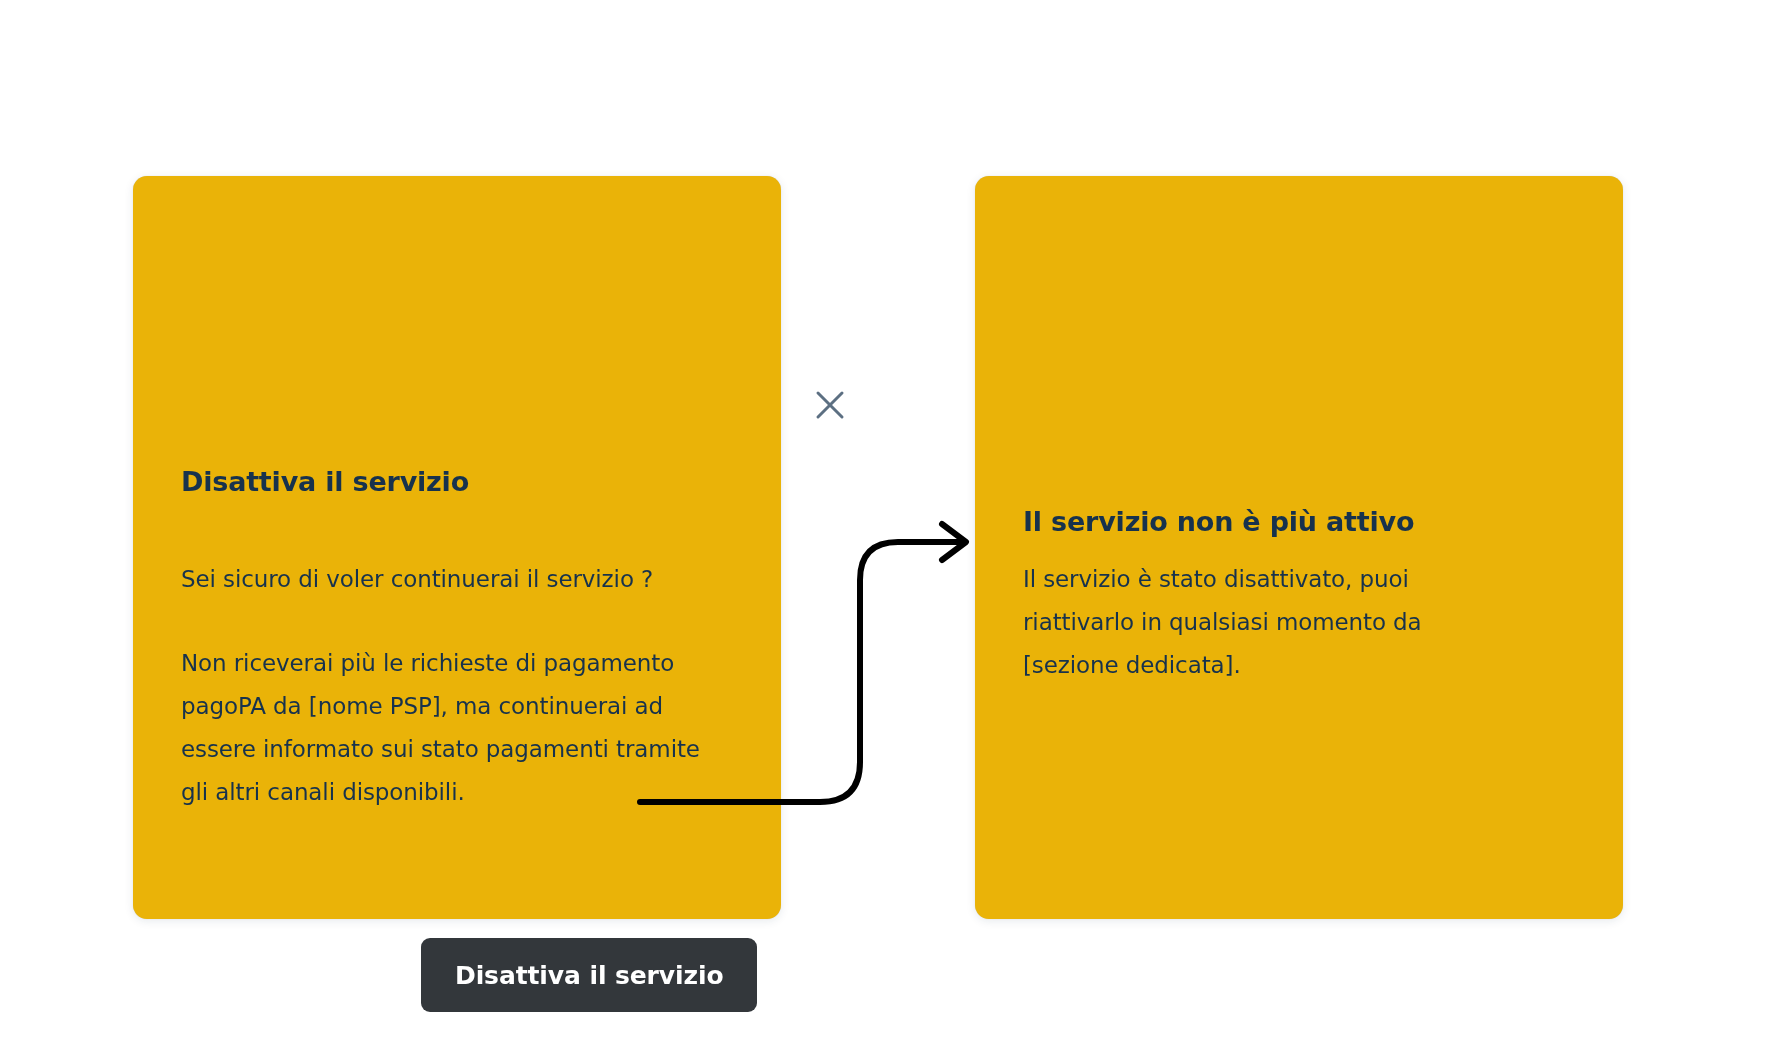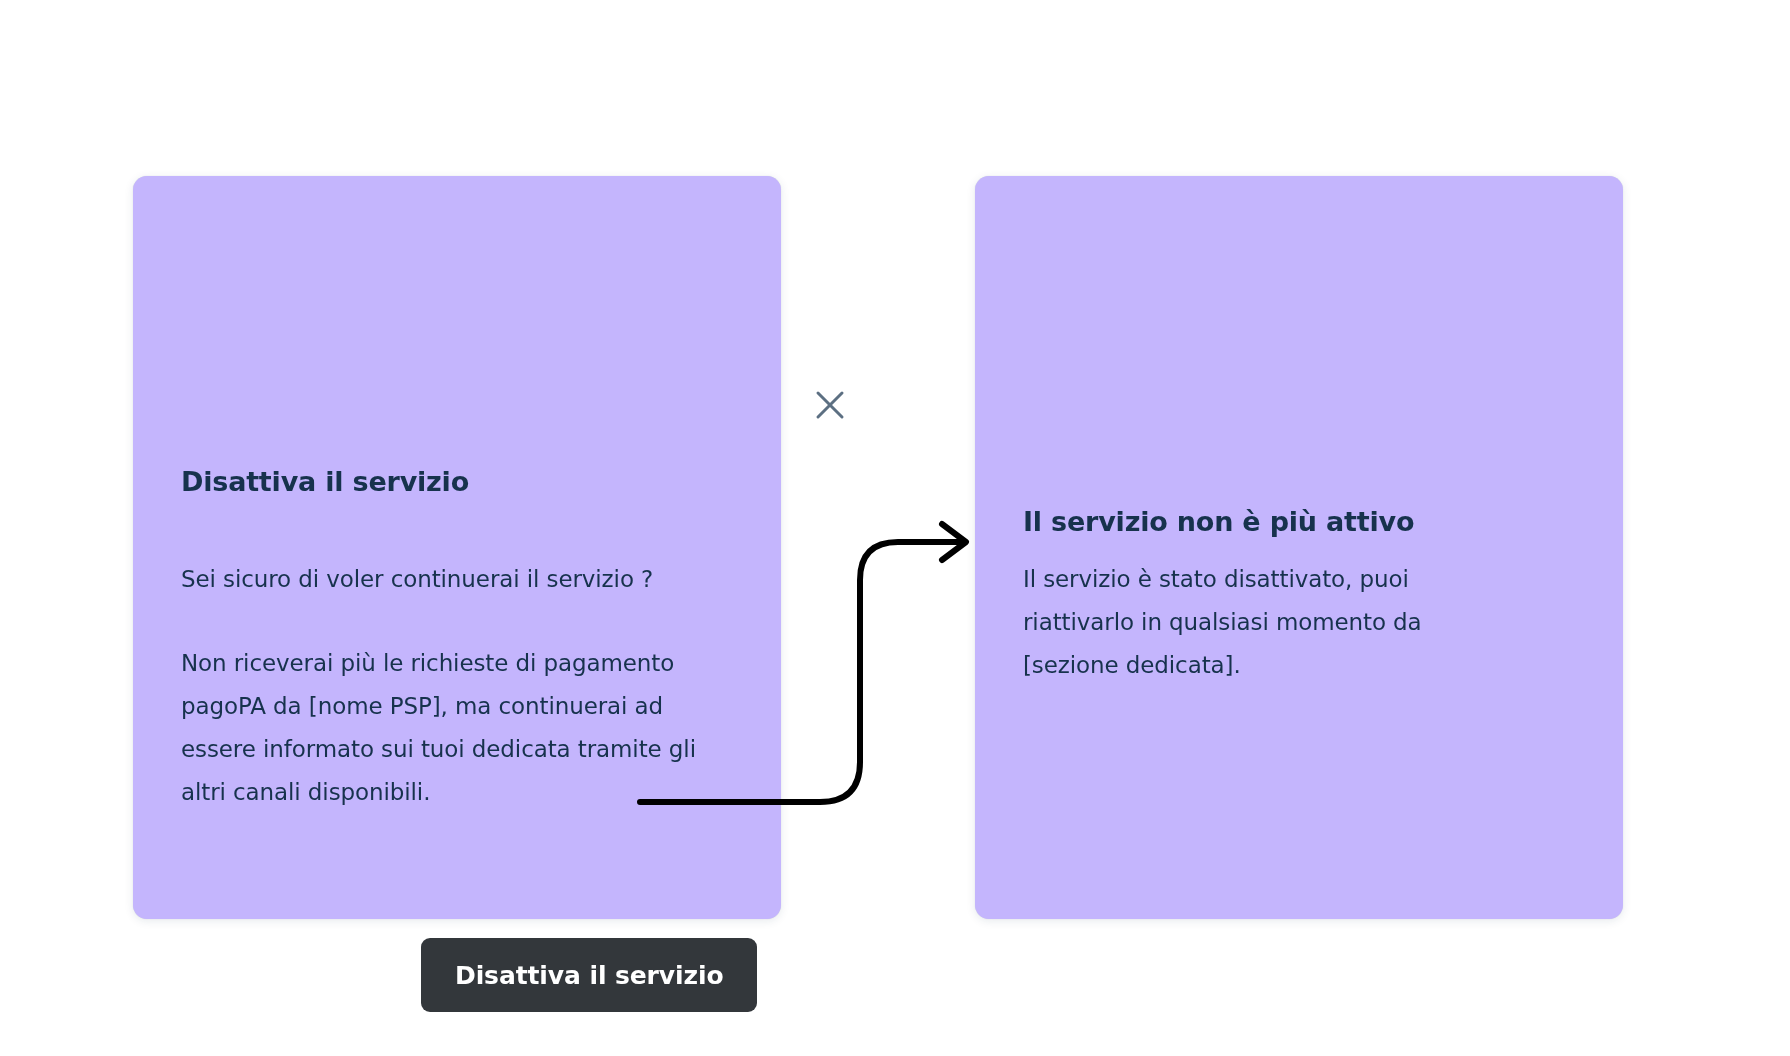--- a/index.html
+++ b/index.html
@@ -16,21 +16,21 @@
   }
 
   .canvas {
     position: absolute;
     inset: 0;
   }
 
   
   .card {
     position: absolute;
-    background: #c4b5fd;
+    background: #eab308;
     border-radius: 14px;
     box-shadow: 0 2px 10px rgba(23, 50, 77, 0.10), 0 0 1px rgba(23, 50, 77, 0.18);
     box-sizing: border-box;
   }
 
   #card-confirm {
     left: 133px;
     top: 176px;
     width: 648px;
     height: 743px;
@@ -125,21 +125,21 @@
       <svg width="34" height="34" viewBox="0 0 34 34" aria-hidden="true">
         <line x1="5" y1="5" x2="29" y2="29" stroke="#5C6F82" stroke-width="3" stroke-linecap="round"></line>
         <line x1="29" y1="5" x2="5" y2="29" stroke="#5C6F82" stroke-width="3" stroke-linecap="round"></line>
       </svg>
     </div>
 
     <div class="card-title">Disattiva il servizio</div>
 
     <div class="card-body" id="confirm-p1">Sei sicuro di voler continuerai il servizio ?</div>
 
-    <div class="card-body" id="confirm-p2">Non riceverai più le richieste di pagamento pagoPA da [nome PSP], ma continuerai ad essere informato sui tuoi dedicata tramite gli altri canali disponibili.</div>
+    <div class="card-body" id="confirm-p2">Non riceverai più le richieste di pagamento pagoPA da [nome PSP], ma continuerai ad essere informato sui stato pagamenti tramite gli altri canali disponibili.</div>
 
     <button class="btn-primary">Disattiva il servizio</button>
   </div>
 
   <div class="card" id="card-result">
 
     <div class="card-title">Il servizio non è più attivo</div>
 
     <div class="card-body" id="result-p1">Il servizio è stato disattivato, puoi riattivarlo in qualsiasi momento da [sezione dedicata].</div>
   </div>

